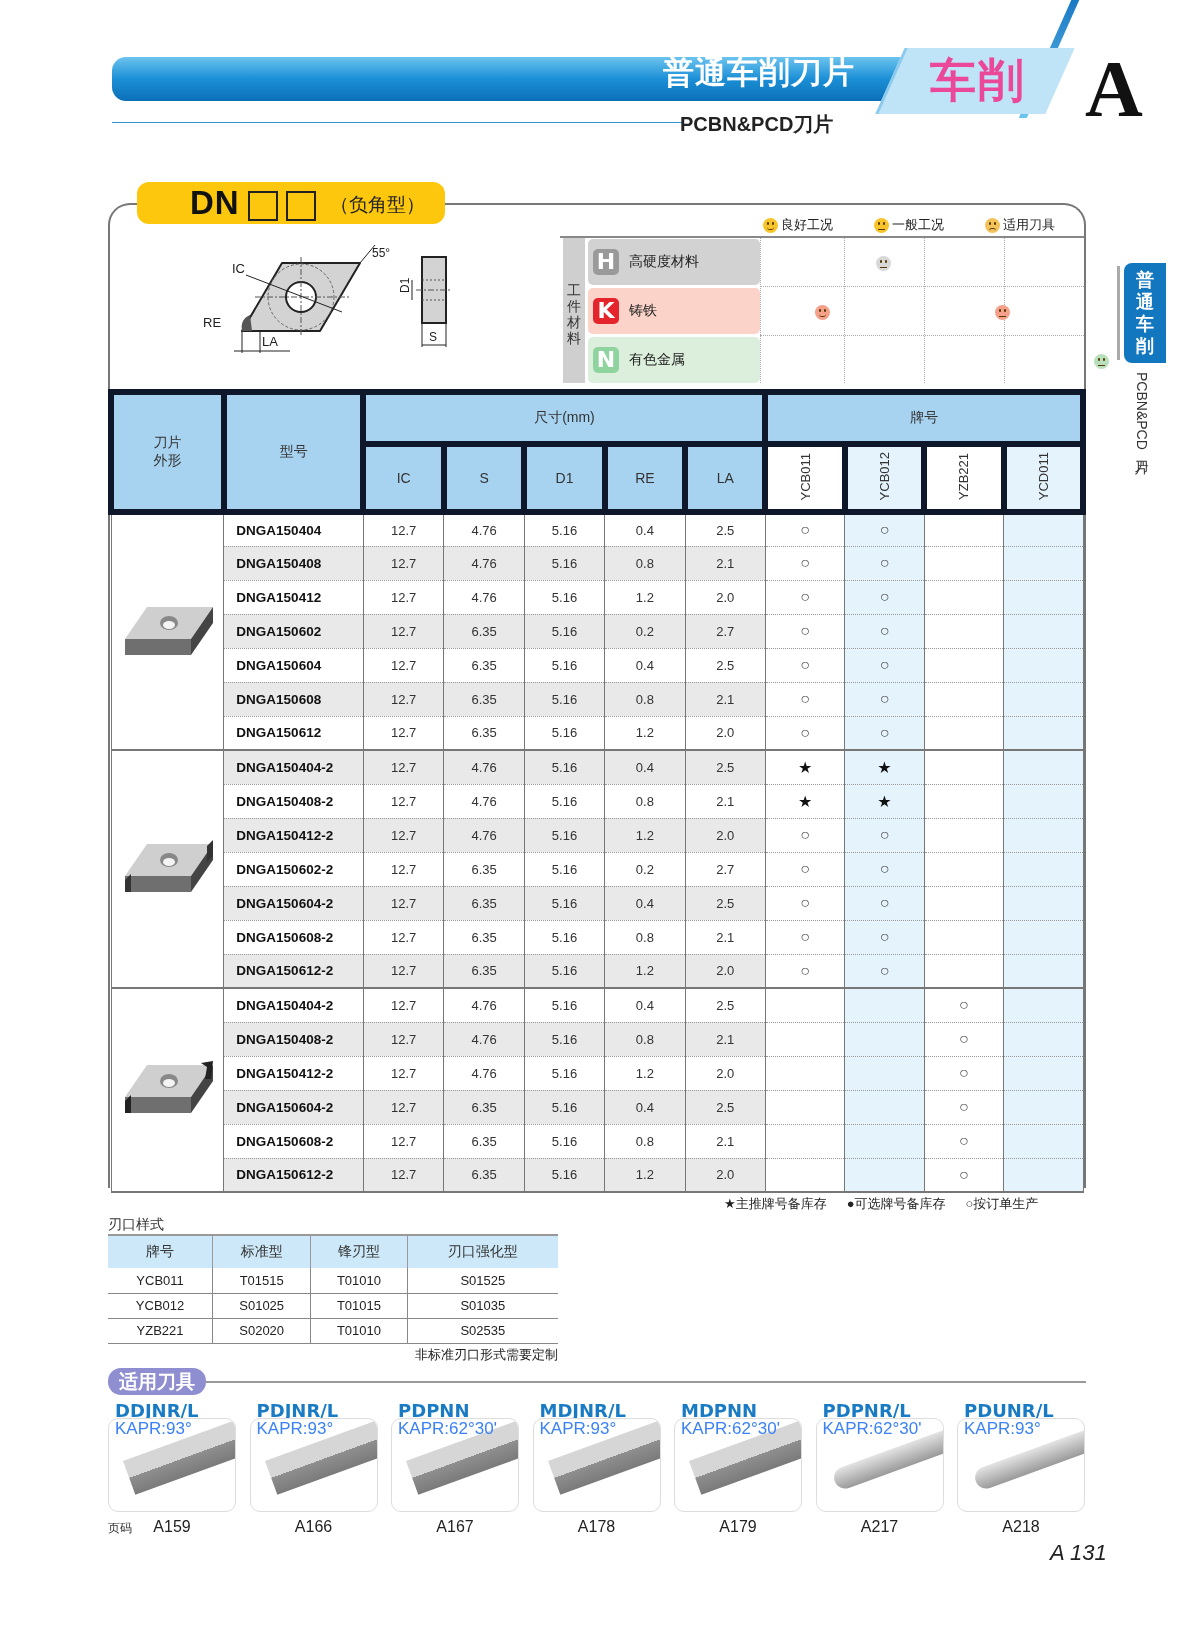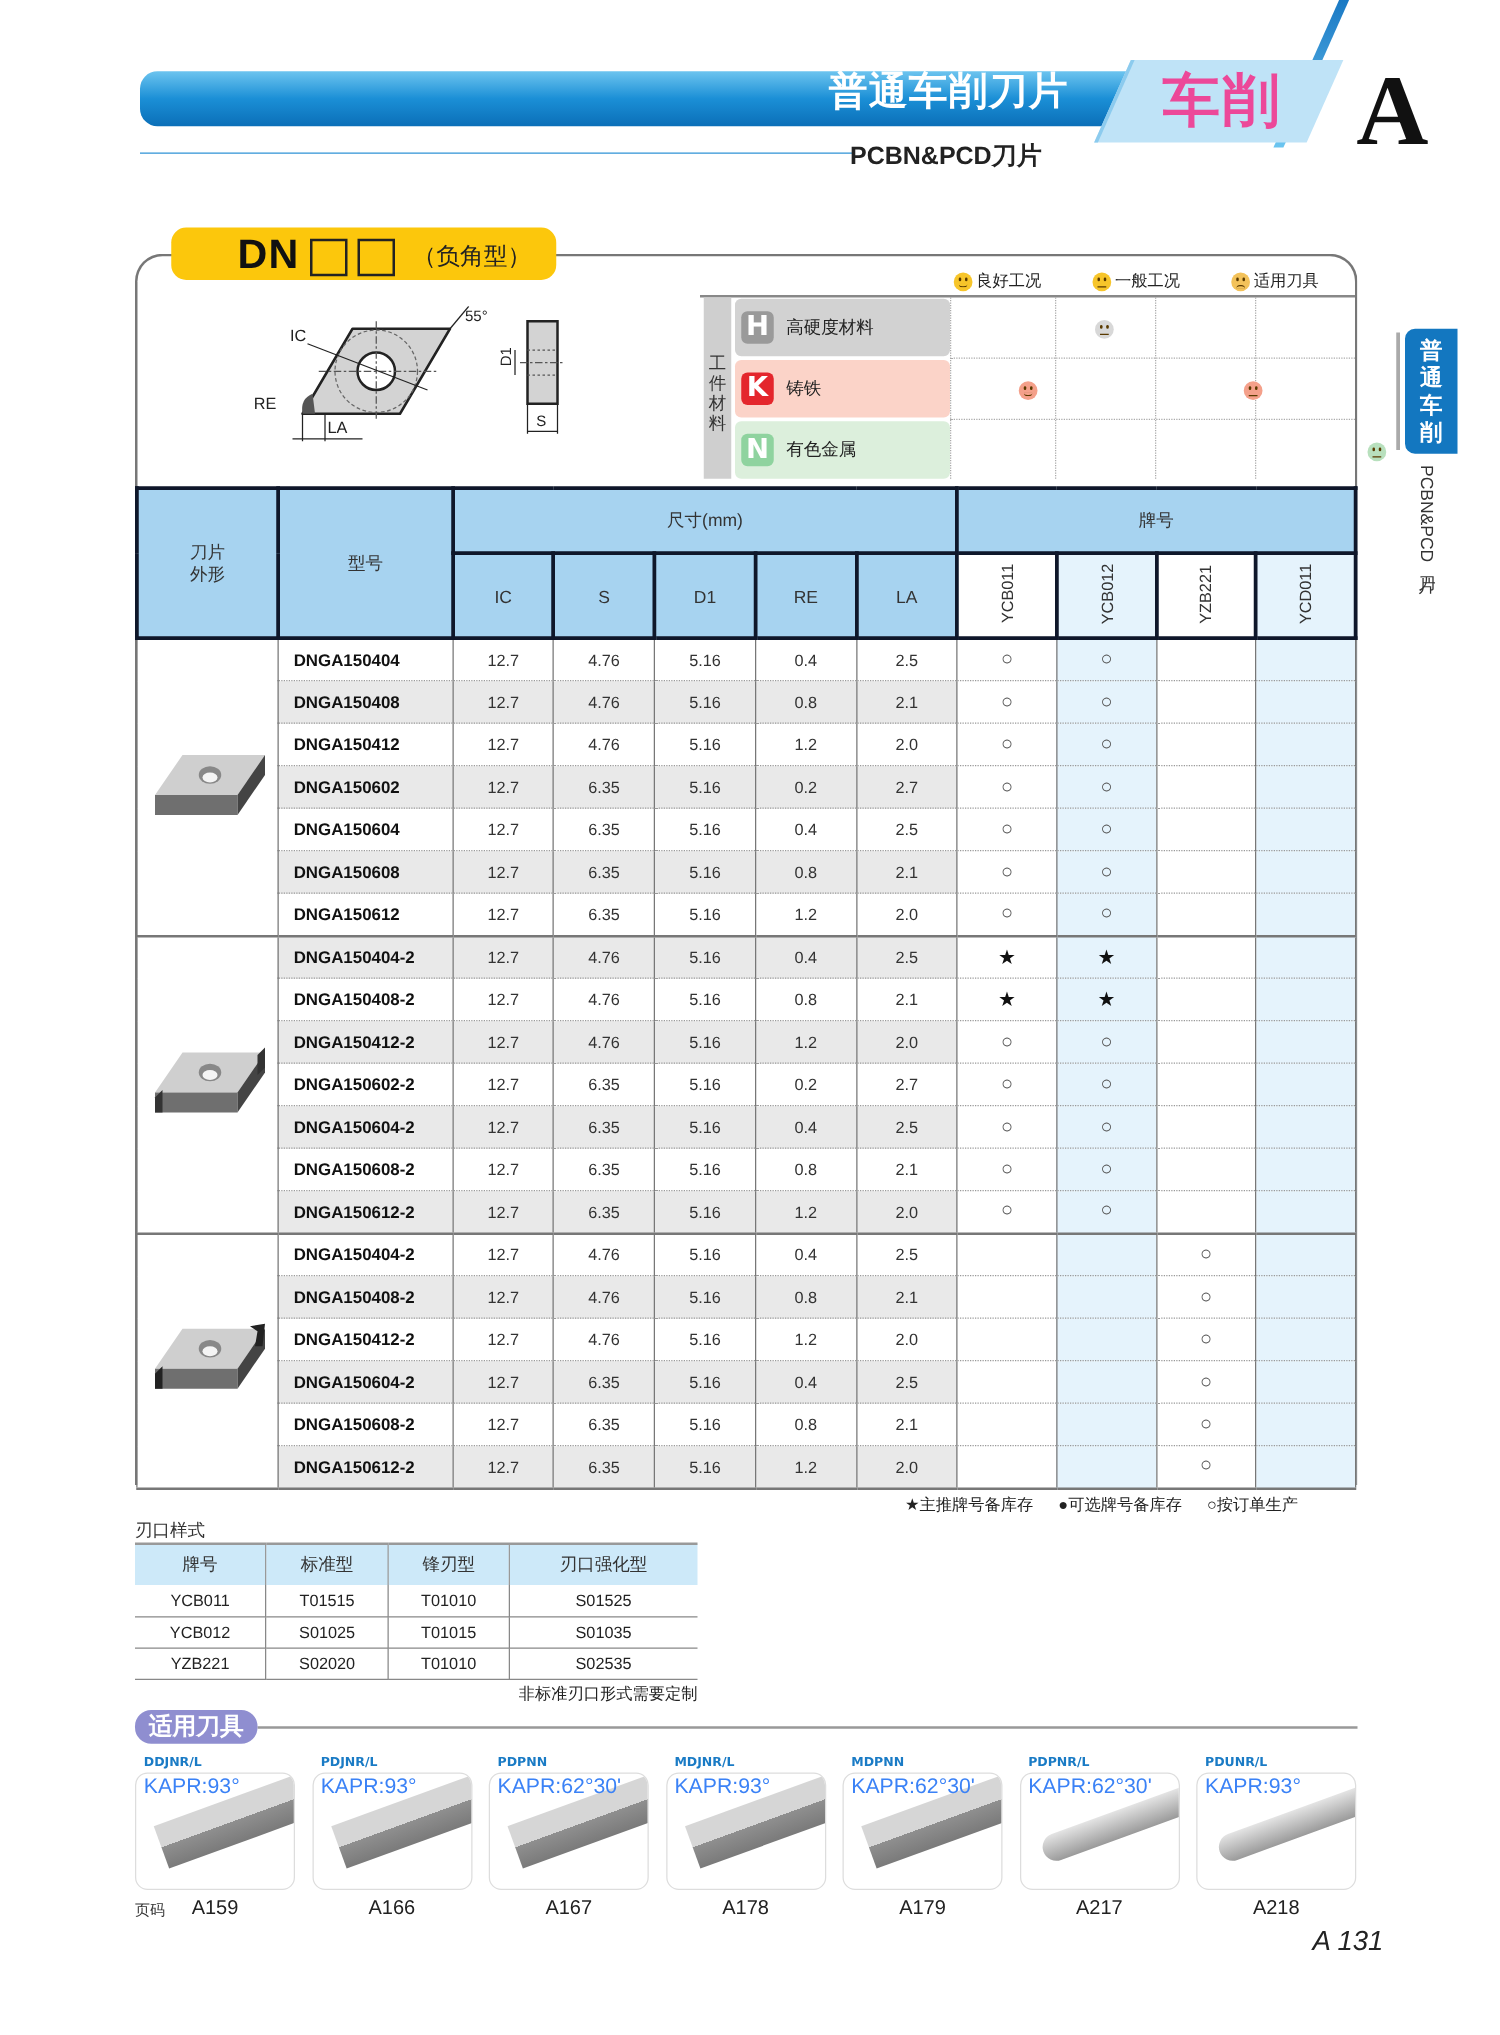--- a/index.html
+++ b/index.html
@@ -43,21 +43,21 @@
   .face.bad .m { border-top: 1.5px solid #5a3a00; border-bottom: none; border-radius: 5px 5px 0 0; bottom: 2px; }
   .mat-top-line { left: 560px; top: 236px; width: 524px; height: 2px; background: #888; }
   .mat-vlabel { left: 563px; top: 238px; width: 22px; height: 145px; background: #cfcfcf; font-size: 14px; color: #333; text-align: center; line-height: 16px; padding-top: 44px; }
   .mat-row { left: 588px; width: 172px; height: 46px; border-radius: 5px; display: flex; align-items: center; font-size: 14px; color: #222; }
   .mat-letter { width: 26px; height: 26px; border-radius: 5px; color: #fff; font-weight: bold; font-size: 22px; text-align: center; line-height: 26px; margin: 0 10px 0 5px; font-family: "DejaVu Sans", sans-serif; }
   .mat-grid-v { width: 0; border-left: 1px dotted #aaa; top: 238px; height: 145px; }
   .mat-grid-h { left: 760px; width: 324px; border-top: 1px dotted #aaa; height: 0; }
 
   
   table.main { position: absolute; left: 108px; top: 389px; width: 978px; border-collapse: collapse; font-size: 13px; }
-  table.main th { background: #a7d3f0; font-weight: normal; color: #333; font-size: 14px; border: 3px solid #0f172a; margin-top: 48px; }
+  table.main th { background: #a7d3f0; font-weight: normal; color: #333; font-size: 14px; border: 6px solid #0f172a; margin-top: 48px; }
   table.main td { height: 34px; text-align: center; border-left: 1px solid #777; border-right: 1px solid #777; border-bottom: 1px dotted #999; color: #333; }
   table.main td.model { font-weight: bold; text-align: left; padding-left: 12px; color: #111; font-size: 13.5px; }
   table.main tr.alt td.model, table.main tr.alt td.dim { background: #e9e9e9; }
   table.main td.c-ycb012, table.main td.c-ycd011 { background: #e5f3fc; }
   table.main th.grade { height: 68px; background: #fff; padding: 0; }
   table.main th.grade.b { background: #e5f3fc; }
   .vert { writing-mode: vertical-rl; transform: rotate(180deg); font-size: 13px; color: #333; display: inline-block; }
   table.main td.shape { background: #fff; border-bottom: 2px solid #777; vertical-align: middle; }
   table.main tr.group-end td { border-bottom: 2px solid #777; }
   .mark { font-size: 16px; color: #555; }
@@ -70,21 +70,21 @@
   table.edge { position: absolute; left: 108px; top: 1234px; width: 450px; border-collapse: collapse; font-size: 13px; }
   table.edge th { background: #cde9f9; font-weight: normal; color: #333; height: 33px; font-size: 14px; border-top: 2px solid #999; border-right: 1px solid #999; }
   table.edge td { height: 25px; text-align: center; border-bottom: 1px solid #888; border-right: 1px solid #888; color: #222; }
   table.edge th:last-child, table.edge td:last-child { border-right: none; }
   .edge-note { left: 400px; top: 1346px; font-size: 13px; color: #222; width: 158px; text-align: right; }
 
   
   .tools-badge { left: 108px; top: 1368px; width: 98px; height: 27px; border-radius: 13px; background: #8f8ed0; color: #fff; font-size: 19px; font-weight: bold; text-align: center; line-height: 27px; }
   .tools-line { left: 206px; top: 1381px; width: 880px; height: 2px; background: #999; }
   .tool { top: 1404px; width: 128px; }
-  .tool-name { font-size: 10px; font-weight: bold; color: #1a7bc5; font-family: "DejaVu Sans", sans-serif; line-height: 14px; padding-left: 7px; }
+  .tool-name { font-size: 18px; font-weight: bold; color: #1a7bc5; font-family: "DejaVu Sans", sans-serif; line-height: 14px; padding-left: 7px; }
   .tool-card { margin-top: 0; height: 94px; border: 1px solid #ddd; border-radius: 10px; position: relative; overflow: hidden; background: #fff; }
   .tool-kapr { position: absolute; left: 6px; top: 0; font-size: 17px; color: #3b82f6; }
   .bar { position: absolute; left: 14px; top: 42px; width: 140px; height: 36px; background: linear-gradient(180deg,#d6d6d6 0%, #d6d6d6 50%, #8f8f8f 50%, #7a7a7a 100%); transform: rotate(-20deg); transform-origin: left top; }
   .bar.round { height: 22px; border-radius: 11px; background: linear-gradient(180deg,#e4e4e4,#9a9a9a); top: 52px; }
   .tool-page { text-align: center; font-size: 16px; color: #222; margin-top: 6px; }
   .page-label { left: 108px; top: 1520px; font-size: 12px; color: #333; }
   .page-no { left: 1050px; top: 1540px; font-size: 22px; font-style: italic; color: #222; }
 </style>
 </head>
 <body>

